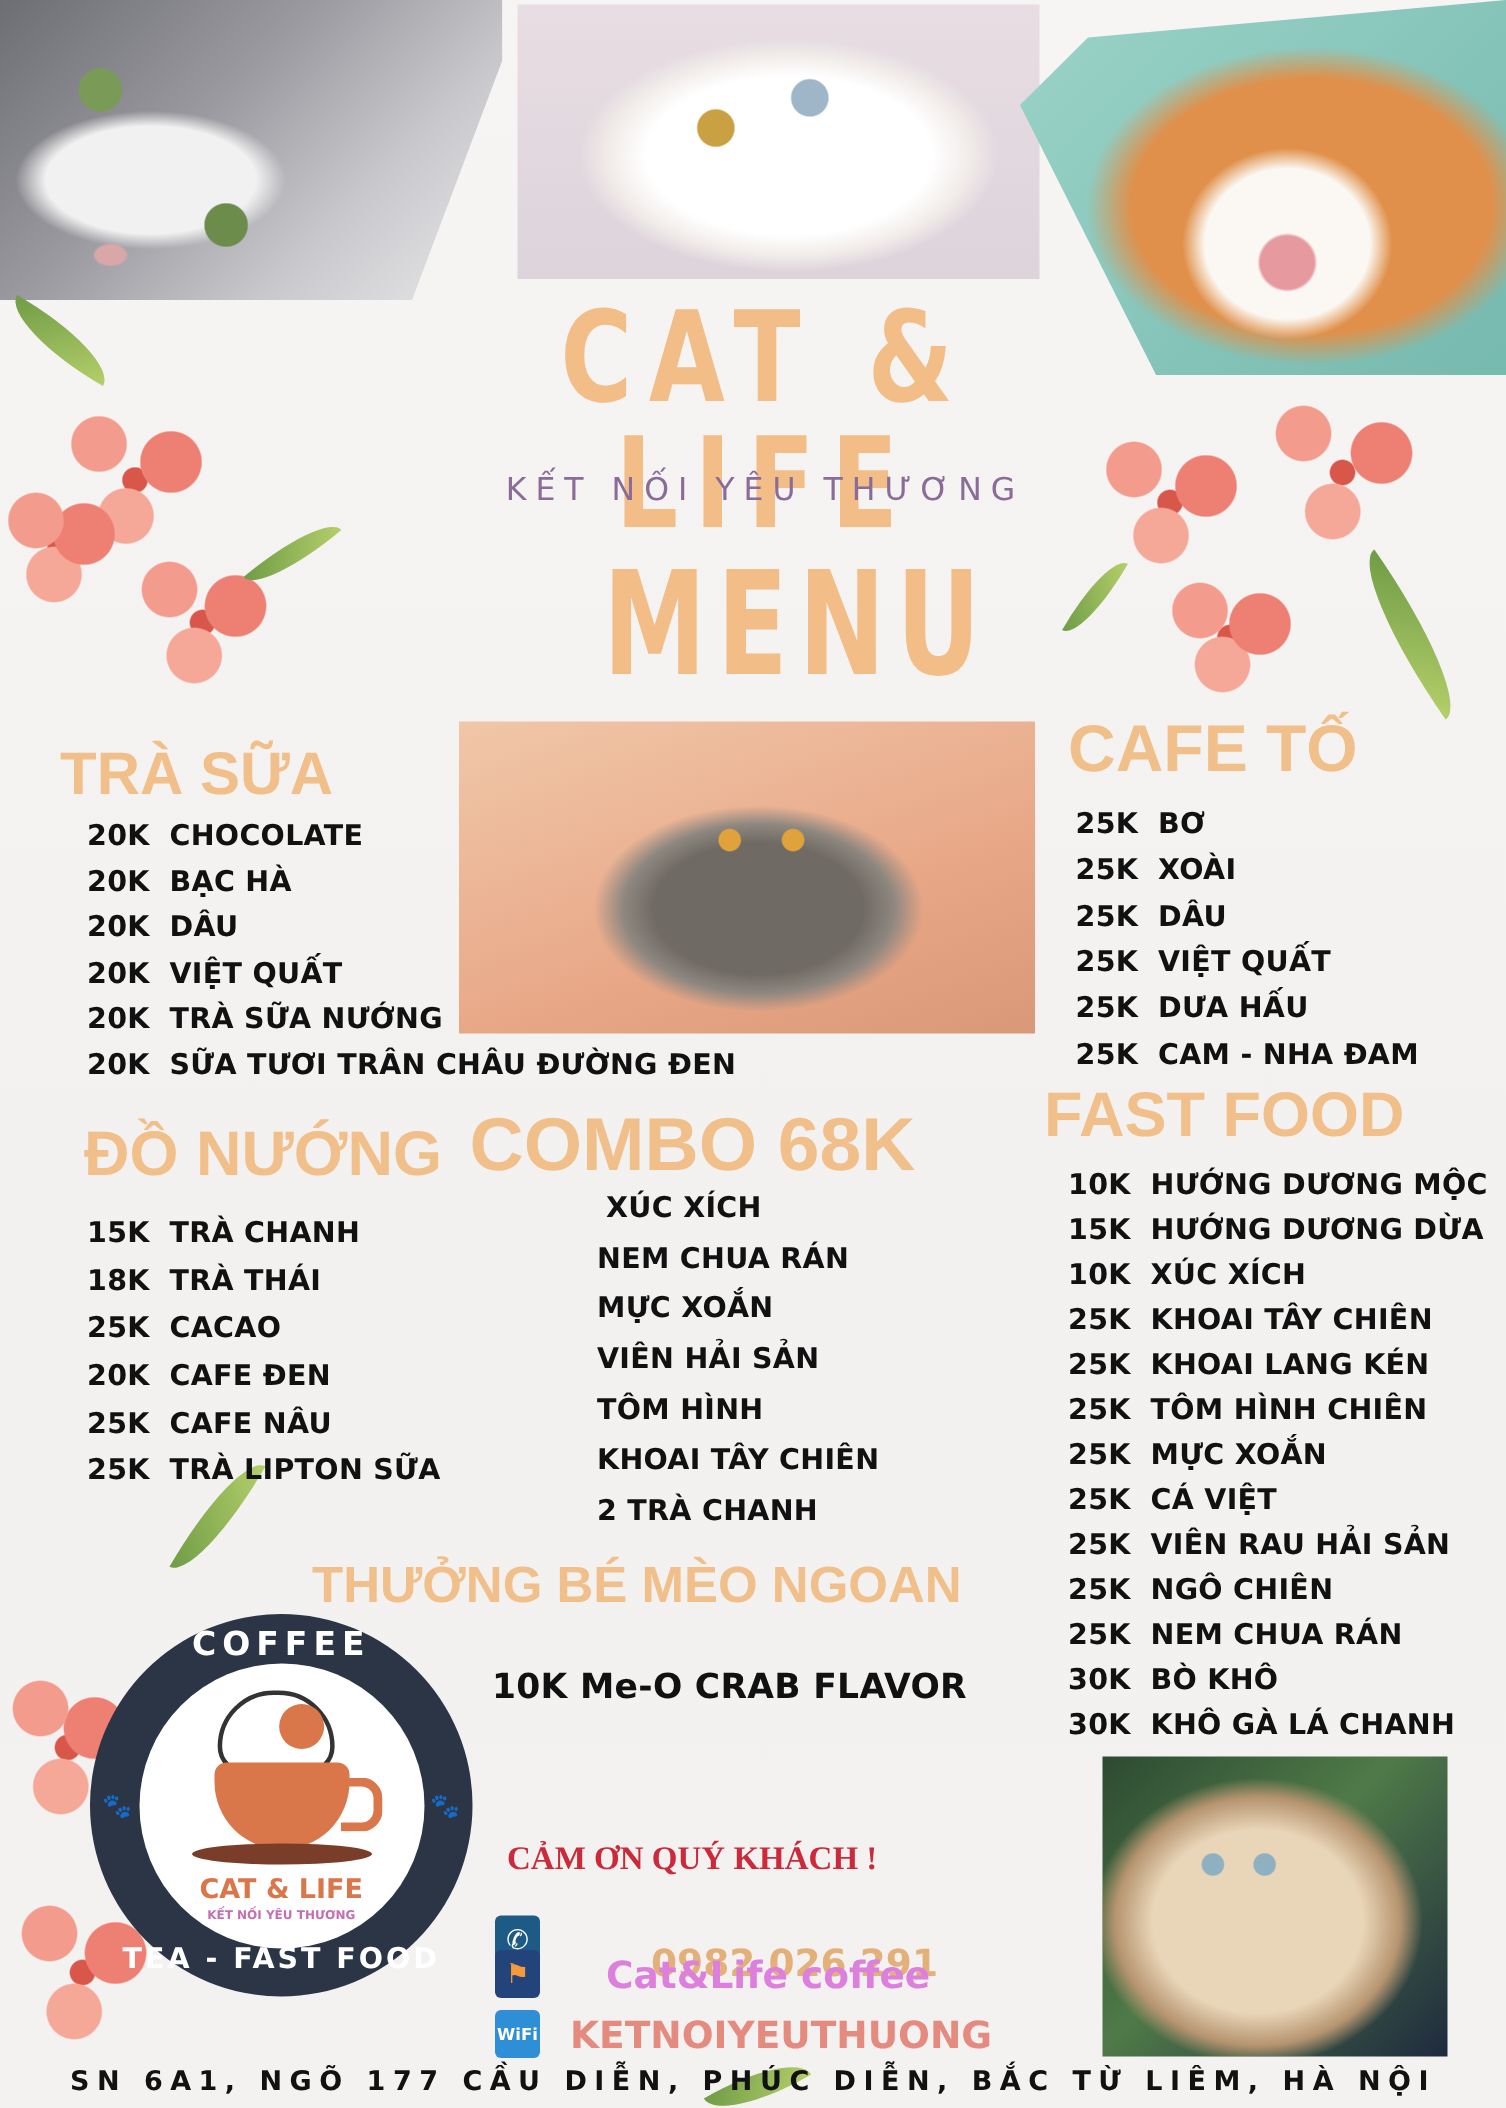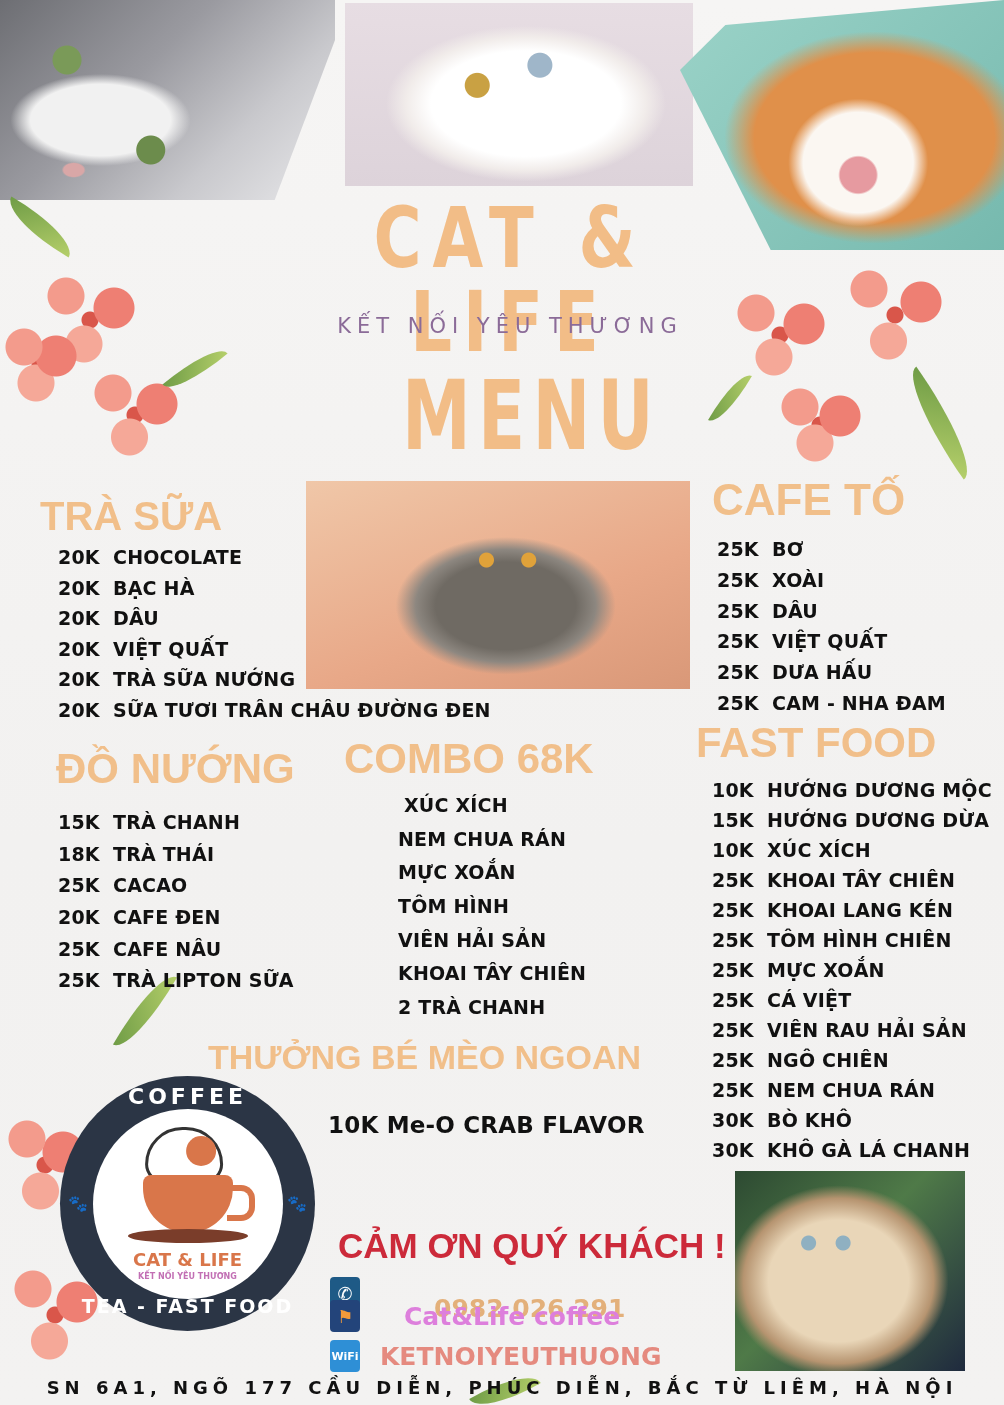--- a/index.html
+++ b/index.html
@@ -99,22 +99,22 @@
   .item-list { position: absolute; list-style: none; }
   .item {
     display: flex; font-family: "DejaVu Sans", sans-serif; font-weight: bold;
     font-size: 19px; color: #111; white-space: nowrap; letter-spacing: .2px;
   }
   .price { width: 55px; flex: none; }
   .name { }
 
   
   .thanks {
-    position: absolute; left: 338px; top: 1226px; font-family: Liberation Sans, sans-serif;
-    font-weight: bold; font-size: 35px; color: #cc2a3a; white-space: nowrap;
+    position: absolute; left: 338px; top: 1226px; font-family: Liberation Serif, serif;
+    font-weight: bold; font-size: 22px; color: #cc2a3a; white-space: nowrap;
   }
   .contact-row { position: absolute; left: 330px; display: flex; align-items: center; }
   .contact-icon {
     width: 30px; height: 32px; border-radius: 4px; display: flex; align-items: center;
     justify-content: center; font-size: 18px; color: #fff; flex: none;
   }
   .contact-text { font-family: "DejaVu Sans", sans-serif; font-weight: bold; font-size: 25px; white-space: nowrap; }
   .address {
     position: absolute; left: 0; width: 1004px; top: 1377px; text-align: center;
     font-family: "DejaVu Sans", sans-serif; font-weight: bold; font-size: 18px;
@@ -280,36 +280,36 @@
     <li class="item" style="height:31.7px">
         <span class="price">25K</span>
         <span class="name">CAFE NÂU</span>
       </li>
     <li class="item" style="height:31.7px">
         <span class="price">25K</span>
         <span class="name">TRÀ LIPTON SỮA</span>
       </li>
   </ul>
 
-  <div class="section-title" style="left:344px;top:738px;font-size:42px;">COMBO 68K</div>
+  <div class="section-title" style="left:313px;top:738px;font-size:50px;">COMBO 68K</div>
   <ul class="item-list" style="left:398px;top:794px;">
     <li class="item" style="height:33.7px;padding-left:6px">
         <span class="name">XÚC XÍCH</span>
       </li>
     <li class="item" style="height:33.7px">
         <span class="name">NEM CHUA RÁN</span>
       </li>
     <li class="item" style="height:33.7px">
         <span class="name">MỰC XOẮN</span>
       </li>
     <li class="item" style="height:33.7px">
+        <span class="name">VIÊN HẢI SẢN</span>
+      </li>
+    <li class="item" style="height:33.7px">
         <span class="name">TÔM HÌNH</span>
-      </li>
-    <li class="item" style="height:33.7px">
-        <span class="name">VIÊN HẢI SẢN</span>
       </li>
     <li class="item" style="height:33.7px">
         <span class="name">KHOAI TÂY CHIÊN</span>
       </li>
     <li class="item" style="height:33.7px">
         <span class="name">2 TRÀ CHANH</span>
       </li>
   </ul>
 
   <div class="section-title" style="left:696px;top:722px;font-size:42px;">FAST FOOD</div>

